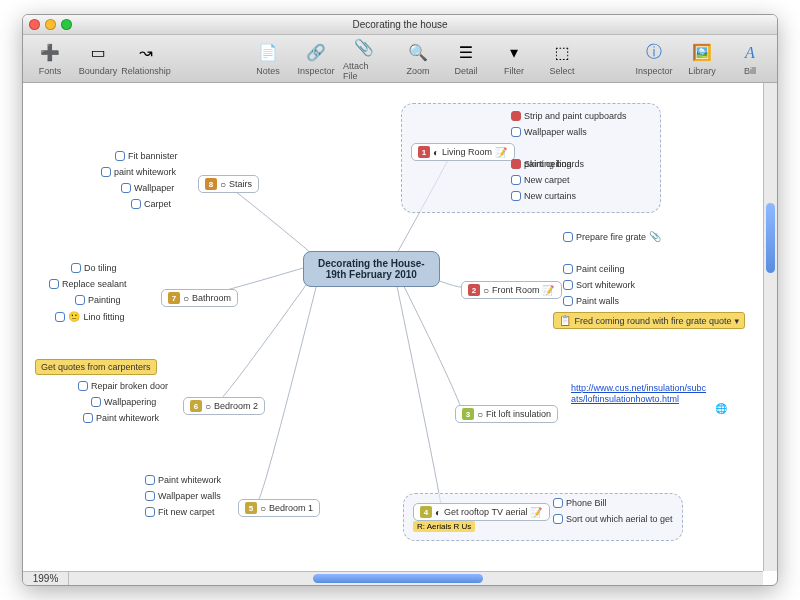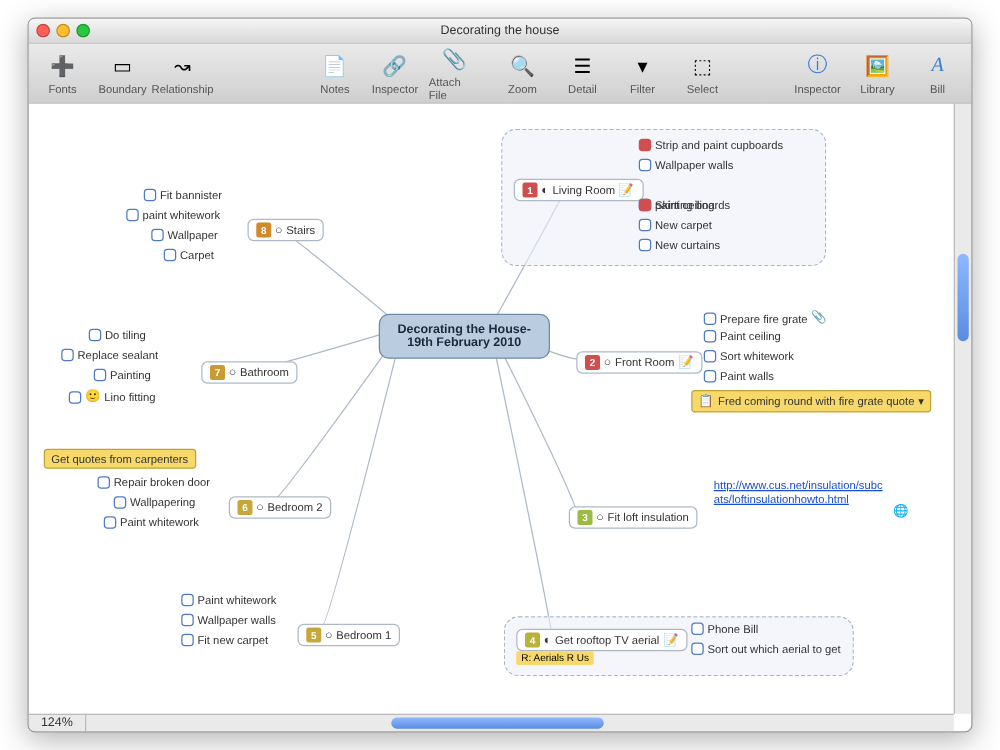--- a/index.html
+++ b/index.html
@@ -168,21 +168,21 @@
         <span class="cb"></span>
         <span>New curtains</span>
       </div>
 
     <div class="topic" style="left:438px;top:198px">
       <span class="badge b6">2</span>
       <span class="smicon">○</span>
       <span>Front Room</span>
       <span class="smicon">📝</span>
     </div>
-    <div class="sub" style="left:540px;top:165px">
+    <div class="sub" style="left:540px;top:148px">
         <span class="cb"></span>
         <span>Prepare fire grate</span>
         <span class="smicon">📎</span>
       </div>
     <div class="sub" style="left:540px;top:181px">
         <span class="cb"></span>
         <span>Paint ceiling</span>
       </div>
     <div class="sub" style="left:540px;top:197px">
         <span class="cb"></span>
@@ -303,17 +303,17 @@
         <span class="cb"></span>
         <span>Carpet</span>
       </div>
 
   </div>
 
   <div class="vscroll">
       <div class="vthumb"></div>
     </div>
   <div class="hscroll">
-    <div class="zoom">124%</div>
+    <div class="zoom">199%</div>
     <div class="hthumb"></div>
   </div>
 
 </div>
 
 </body></html>

